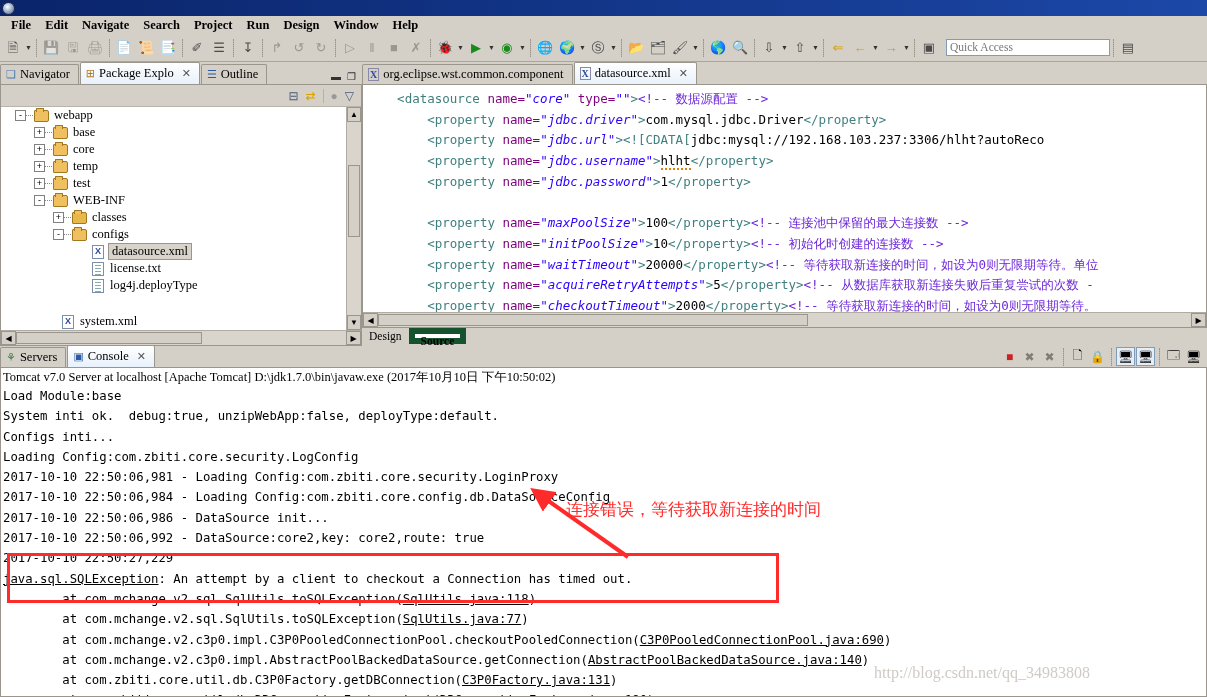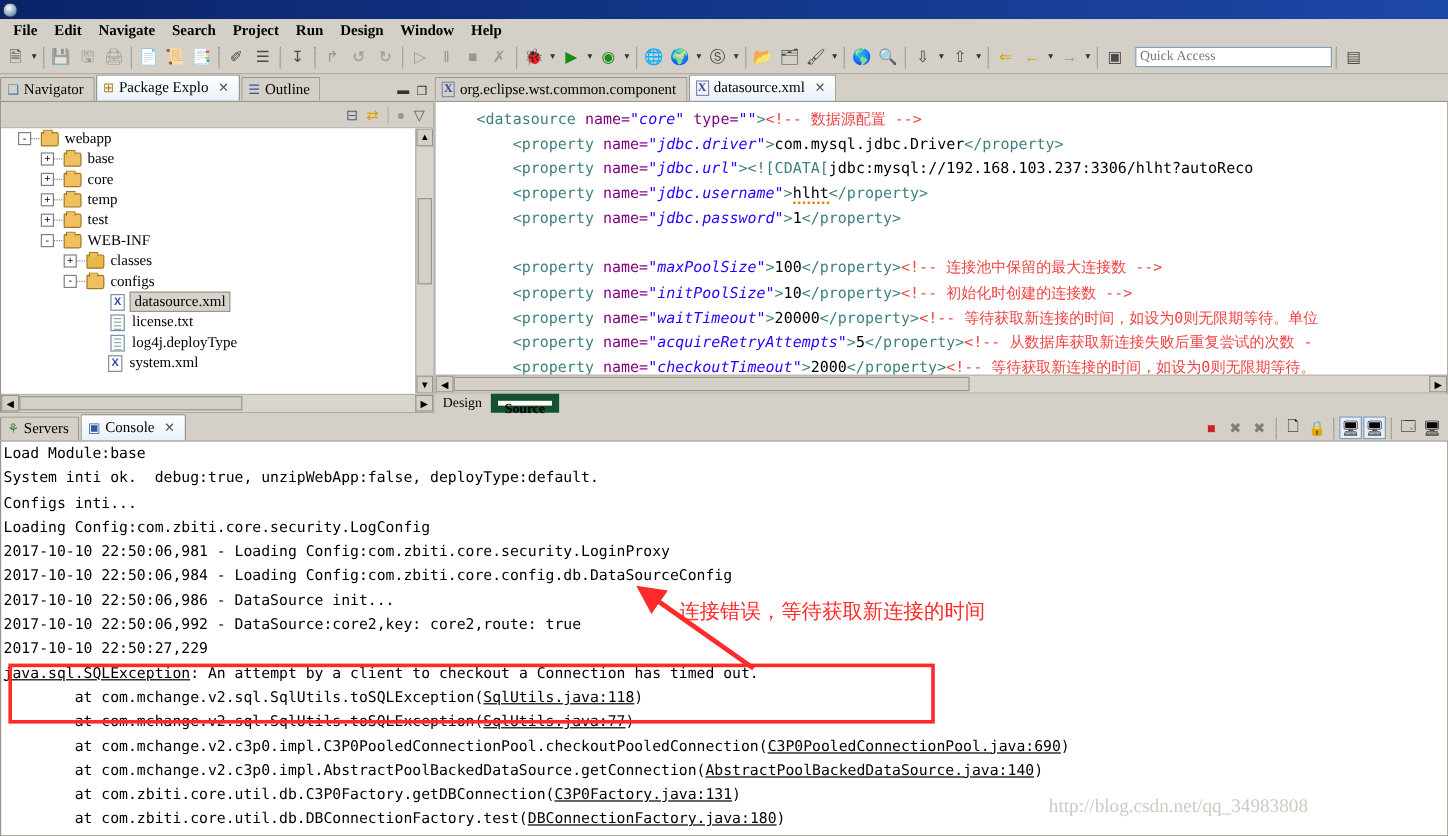--- a/index.html
+++ b/index.html
@@ -151,21 +151,21 @@
   #code {
     flex:1; background:#fff; overflow:hidden; position:relative;
     font-family:"DejaVu Sans Mono", monospace; font-size:12.5px; line-height:20.7px;
     padding:4px 0 0 0; white-space:pre;
   }
   #code .ln { padding-left:4px; }
   .k-tag   { color:#3f7f7f; }
   .k-attr  { color:#7f007f; }
   .k-val   { color:#2a00ff; font-style:italic; }
   .k-txt   { color:#000000; }
-  .k-cmt   { color:#ef4444; }
+  .k-cmt   { color:#6d28d9; }
   .k-cdata { color:#3f7f7f; }
   .squig { border-bottom:2px dotted #e08000; }
 
   #editorfoot { height:16px; background:#d4d0c8; display:flex; }
   .dstab { font-family:"Liberation Serif",serif;font-size:11.5px;padding:1px 6px;
            border:1px solid transparent; }
   .dstab.sel { background:#fff;border:6px solid #14532d;font-weight:bold; }
 
   
   #consolepane { position:absolute; left:0; right:0; top:346px; bottom:0;
@@ -365,21 +365,21 @@
             <div class="trow" style="padding-left: 71px;">
               <span style="width: 18px; flex: 0 0 auto;"></span>
               <span class="fileico txt"></span>
               <span class="tlabel">license.txt</span>
             </div>
             <div class="trow" style="padding-left: 71px;">
               <span style="width: 18px; flex: 0 0 auto;"></span>
               <span class="fileico txt"></span>
               <span class="tlabel">log4j.deployType</span>
             </div>
-            <div class="trow" style="padding-left: 69px;">
+            <div class="trow" style="padding-left: 41px; margin-top: 19px;">
               <span style="width: 18px; flex: 0 0 auto;"></span>
               <span class="fileico x"></span>
               <span class="tlabel">system.xml</span>
             </div>
           </div>
         <div class="vscroll">
           <div class="ar" style="top:0;">▲</div>
           <div class="thumb" style="top:58px;height:72px;"></div>
           <div class="ar" style="bottom:0;">▼</div>
         </div>
@@ -443,20 +443,21 @@
         <div class="cbtn">🔒</div>
         <div class="tsep"></div>
         <div class="cbtn toggled">🖥</div>
         <div class="cbtn toggled">🖥</div>
         <div class="tsep"></div>
         <div class="cbtn">🗔</div>
         <div class="cbtn">🖥</div>
       </div>
   </div>
   <div id="consolebody">
+    <div id="conshead">Tomcat v7.0 Server at localhost [Apache Tomcat] D:\jdk1.7.0\bin\javaw.exe  (2017年10月10日 下午10:50:02)</div>
     <div id="conslog"><div>Load Module:base</div><div>System inti ok.  debug:true, unzipWebApp:false, deployType:default.</div><div>Configs inti...</div><div>Loading Config:com.zbiti.core.security.LogConfig</div><div>2017-10-10 22:50:06,981 - Loading Config:com.zbiti.core.security.LoginProxy</div><div>2017-10-10 22:50:06,984 - Loading Config:com.zbiti.core.config.db.DataSourceConfig</div><div>2017-10-10 22:50:06,986 - DataSource init...</div><div>2017-10-10 22:50:06,992 - DataSource:core2,key: core2,route: true</div><div>2017-10-10 22:50:27,229</div><div><span class="lnk">java.sql.SQLException</span><span>: An attempt by a client to checkout a Connection has timed out.</span></div><div><span>        at com.mchange.v2.sql.SqlUtils.toSQLException(</span><span class="lnk">SqlUtils.java:118</span><span>)</span></div><div><span>        at com.mchange.v2.sql.SqlUtils.toSQLException(</span><span class="lnk">SqlUtils.java:77</span><span>)</span></div><div><span>        at com.mchange.v2.c3p0.impl.C3P0PooledConnectionPool.checkoutPooledConnection(</span><span class="lnk">C3P0PooledConnectionPool.java:690</span><span>)</span></div><div><span>        at com.mchange.v2.c3p0.impl.AbstractPoolBackedDataSource.getConnection(</span><span class="lnk">AbstractPoolBackedDataSource.java:140</span><span>)</span></div><div><span>        at com.zbiti.core.util.db.C3P0Factory.getDBConnection(</span><span class="lnk">C3P0Factory.java:131</span><span>)</span></div><div><span>        at com.zbiti.core.util.db.DBConnectionFactory.test(</span><span class="lnk">DBConnectionFactory.java:180</span><span>)</span></div></div>
   </div>
 </div>
 
 <svg id="anno-arrow" viewBox="0 0 120 80">
   <defs>
     <marker id="ah" markerWidth="6" markerHeight="6" refX="3" refY="3" orient="auto">
       <path d="M0,0 L6,3 L0,6 z" fill="#ff2a2a"></path>
     </marker>
   </defs>

